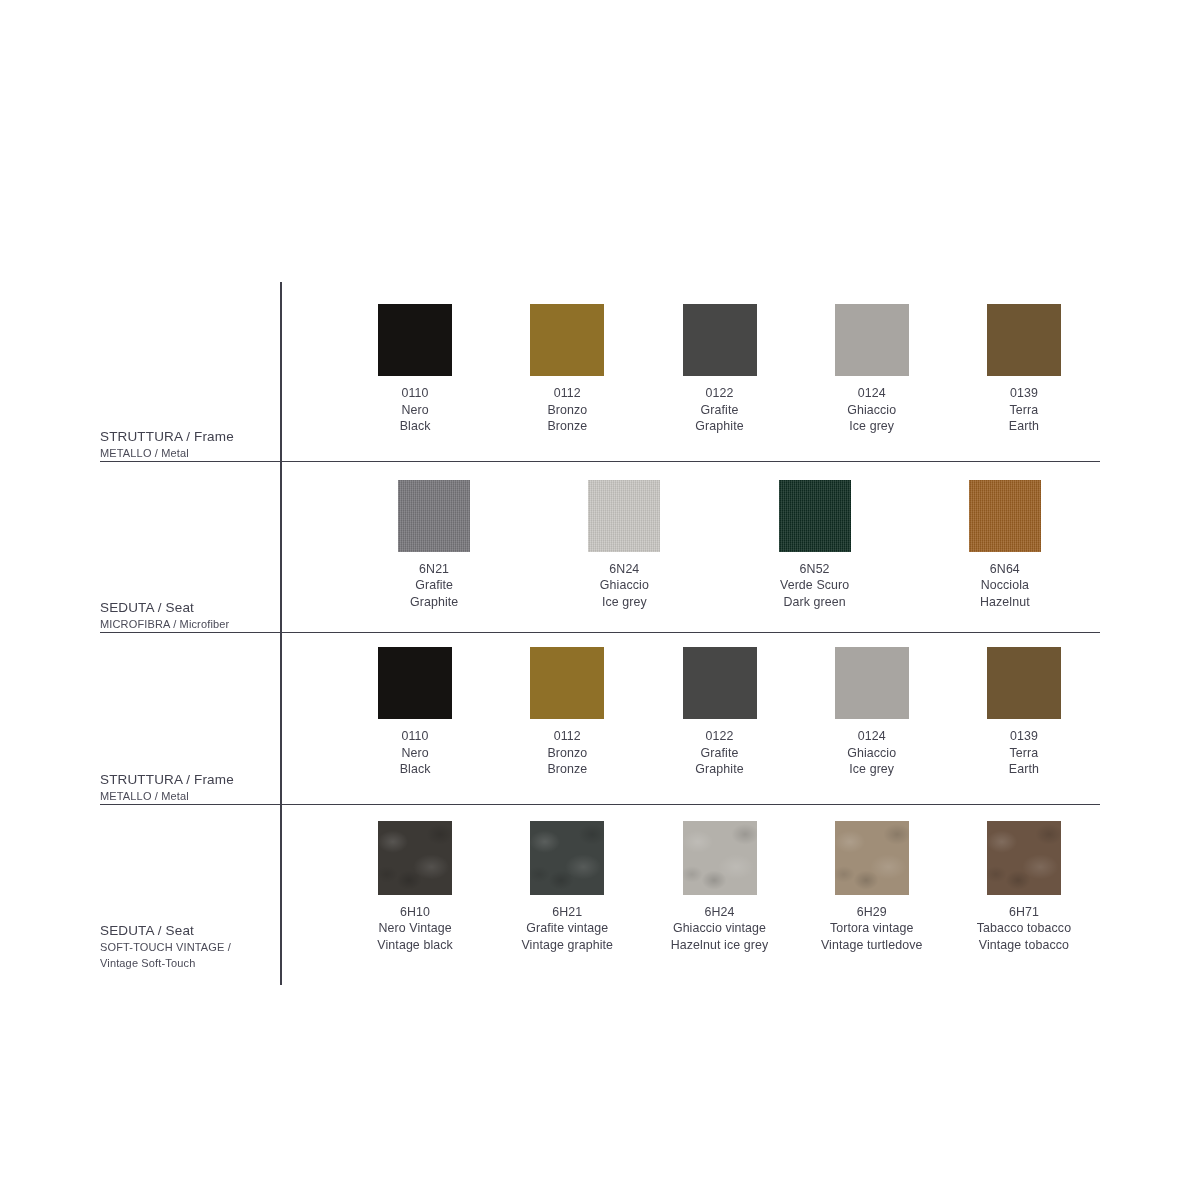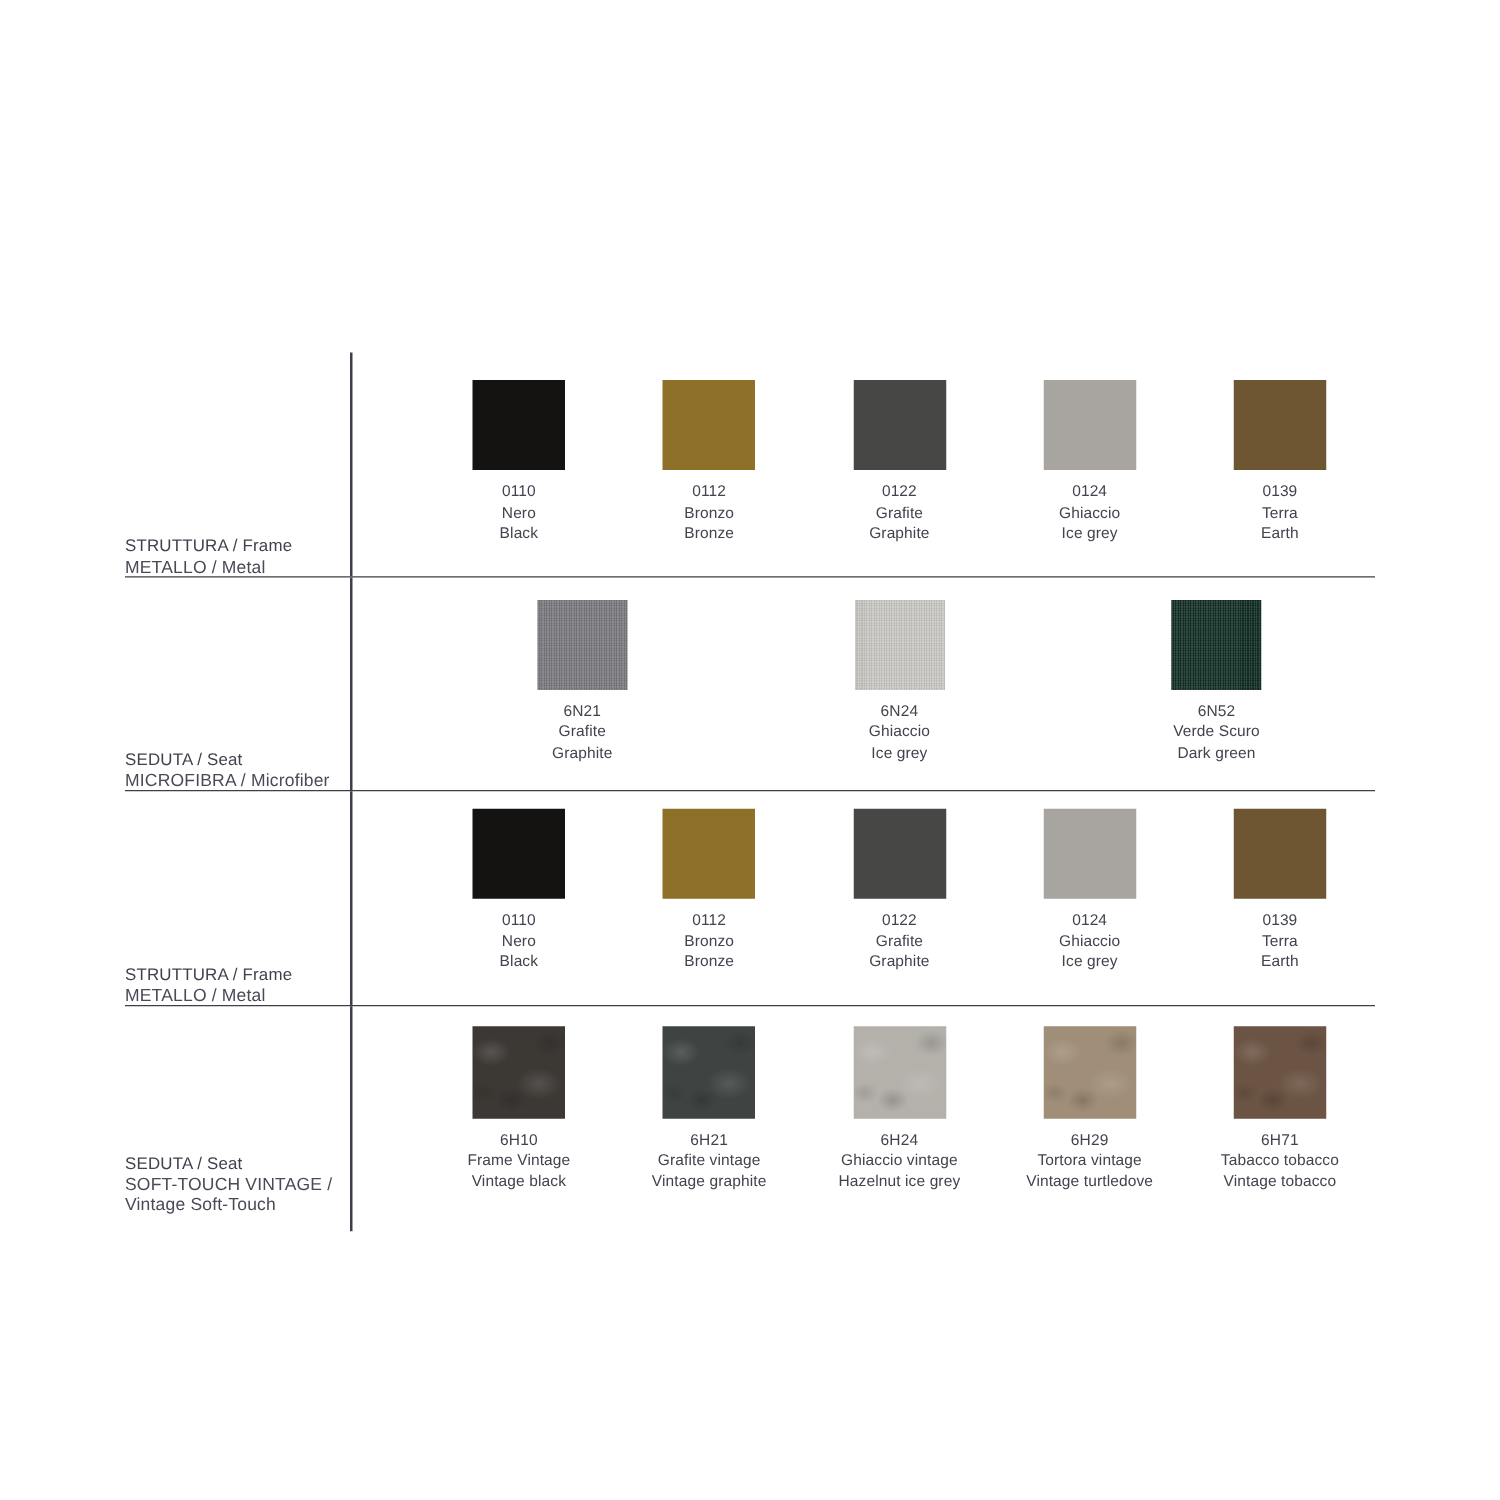--- a/index.html
+++ b/index.html
@@ -66,21 +66,21 @@
     box-sizing: border-box;
   }
   .label-line {
     font-size: 13.5px;
     line-height: 17px;
     letter-spacing: 0.15px;
     color: #41414e;
     white-space: pre-line;
   }
   .label-line.sub {
-    font-size: 14px;
+    font-size: 11px;
     line-height: 16px;
     color: #4a4a57;
   }
 
   .swatch-col {
     flex: 1 1 auto;
     display: flex;
     padding-left: 16px;
     padding-top: 14px;
     padding-bottom: 10px;
@@ -242,20 +242,30 @@
           <div class="swatch-cell">
             <div class="chip tex-weave" style="background: rgb(15, 44, 33);">
               <div class="chip-inner"></div>
             </div>
             <div class="caption">
               <span class="code">6N52</span>
               <span class="it">Verde Scuro</span>
               <span class="en">Dark green</span>
             </div>
           </div>
+          <div class="swatch-cell">
+            <div class="chip tex-weave" style="background: rgb(154, 95, 34);">
+              <div class="chip-inner"></div>
+            </div>
+            <div class="caption">
+              <span class="code">6N64</span>
+              <span class="it">Nocciola</span>
+              <span class="en">Hazelnut</span>
+            </div>
+          </div>
         </div>
       </div>
       <div class="section sec-metal">
         <div class="vrule"></div>
         <div class="label-col">
           <div class="label-line">STRUTTURA / Frame</div>
           <div class="label-line sub">METALLO / Metal</div>
         </div>
         <div class="swatch-col">
           <div class="swatch-cell">
@@ -317,21 +327,21 @@
           <div class="label-line sub">SOFT-TOUCH VINTAGE /
 Vintage Soft-Touch</div>
         </div>
         <div class="swatch-col">
           <div class="swatch-cell">
             <div class="chip tex-vintage" style="background: rgb(60, 57, 53);">
               <div class="chip-inner"></div>
             </div>
             <div class="caption">
               <span class="code">6H10</span>
-              <span class="it">Frame Vintage</span>
+              <span class="it">Nero Vintage</span>
               <span class="en">Vintage black</span>
             </div>
           </div>
           <div class="swatch-cell">
             <div class="chip tex-vintage" style="background: rgb(63, 68, 66);">
               <div class="chip-inner"></div>
             </div>
             <div class="caption">
               <span class="code">6H21</span>
               <span class="it">Grafite vintage</span>

